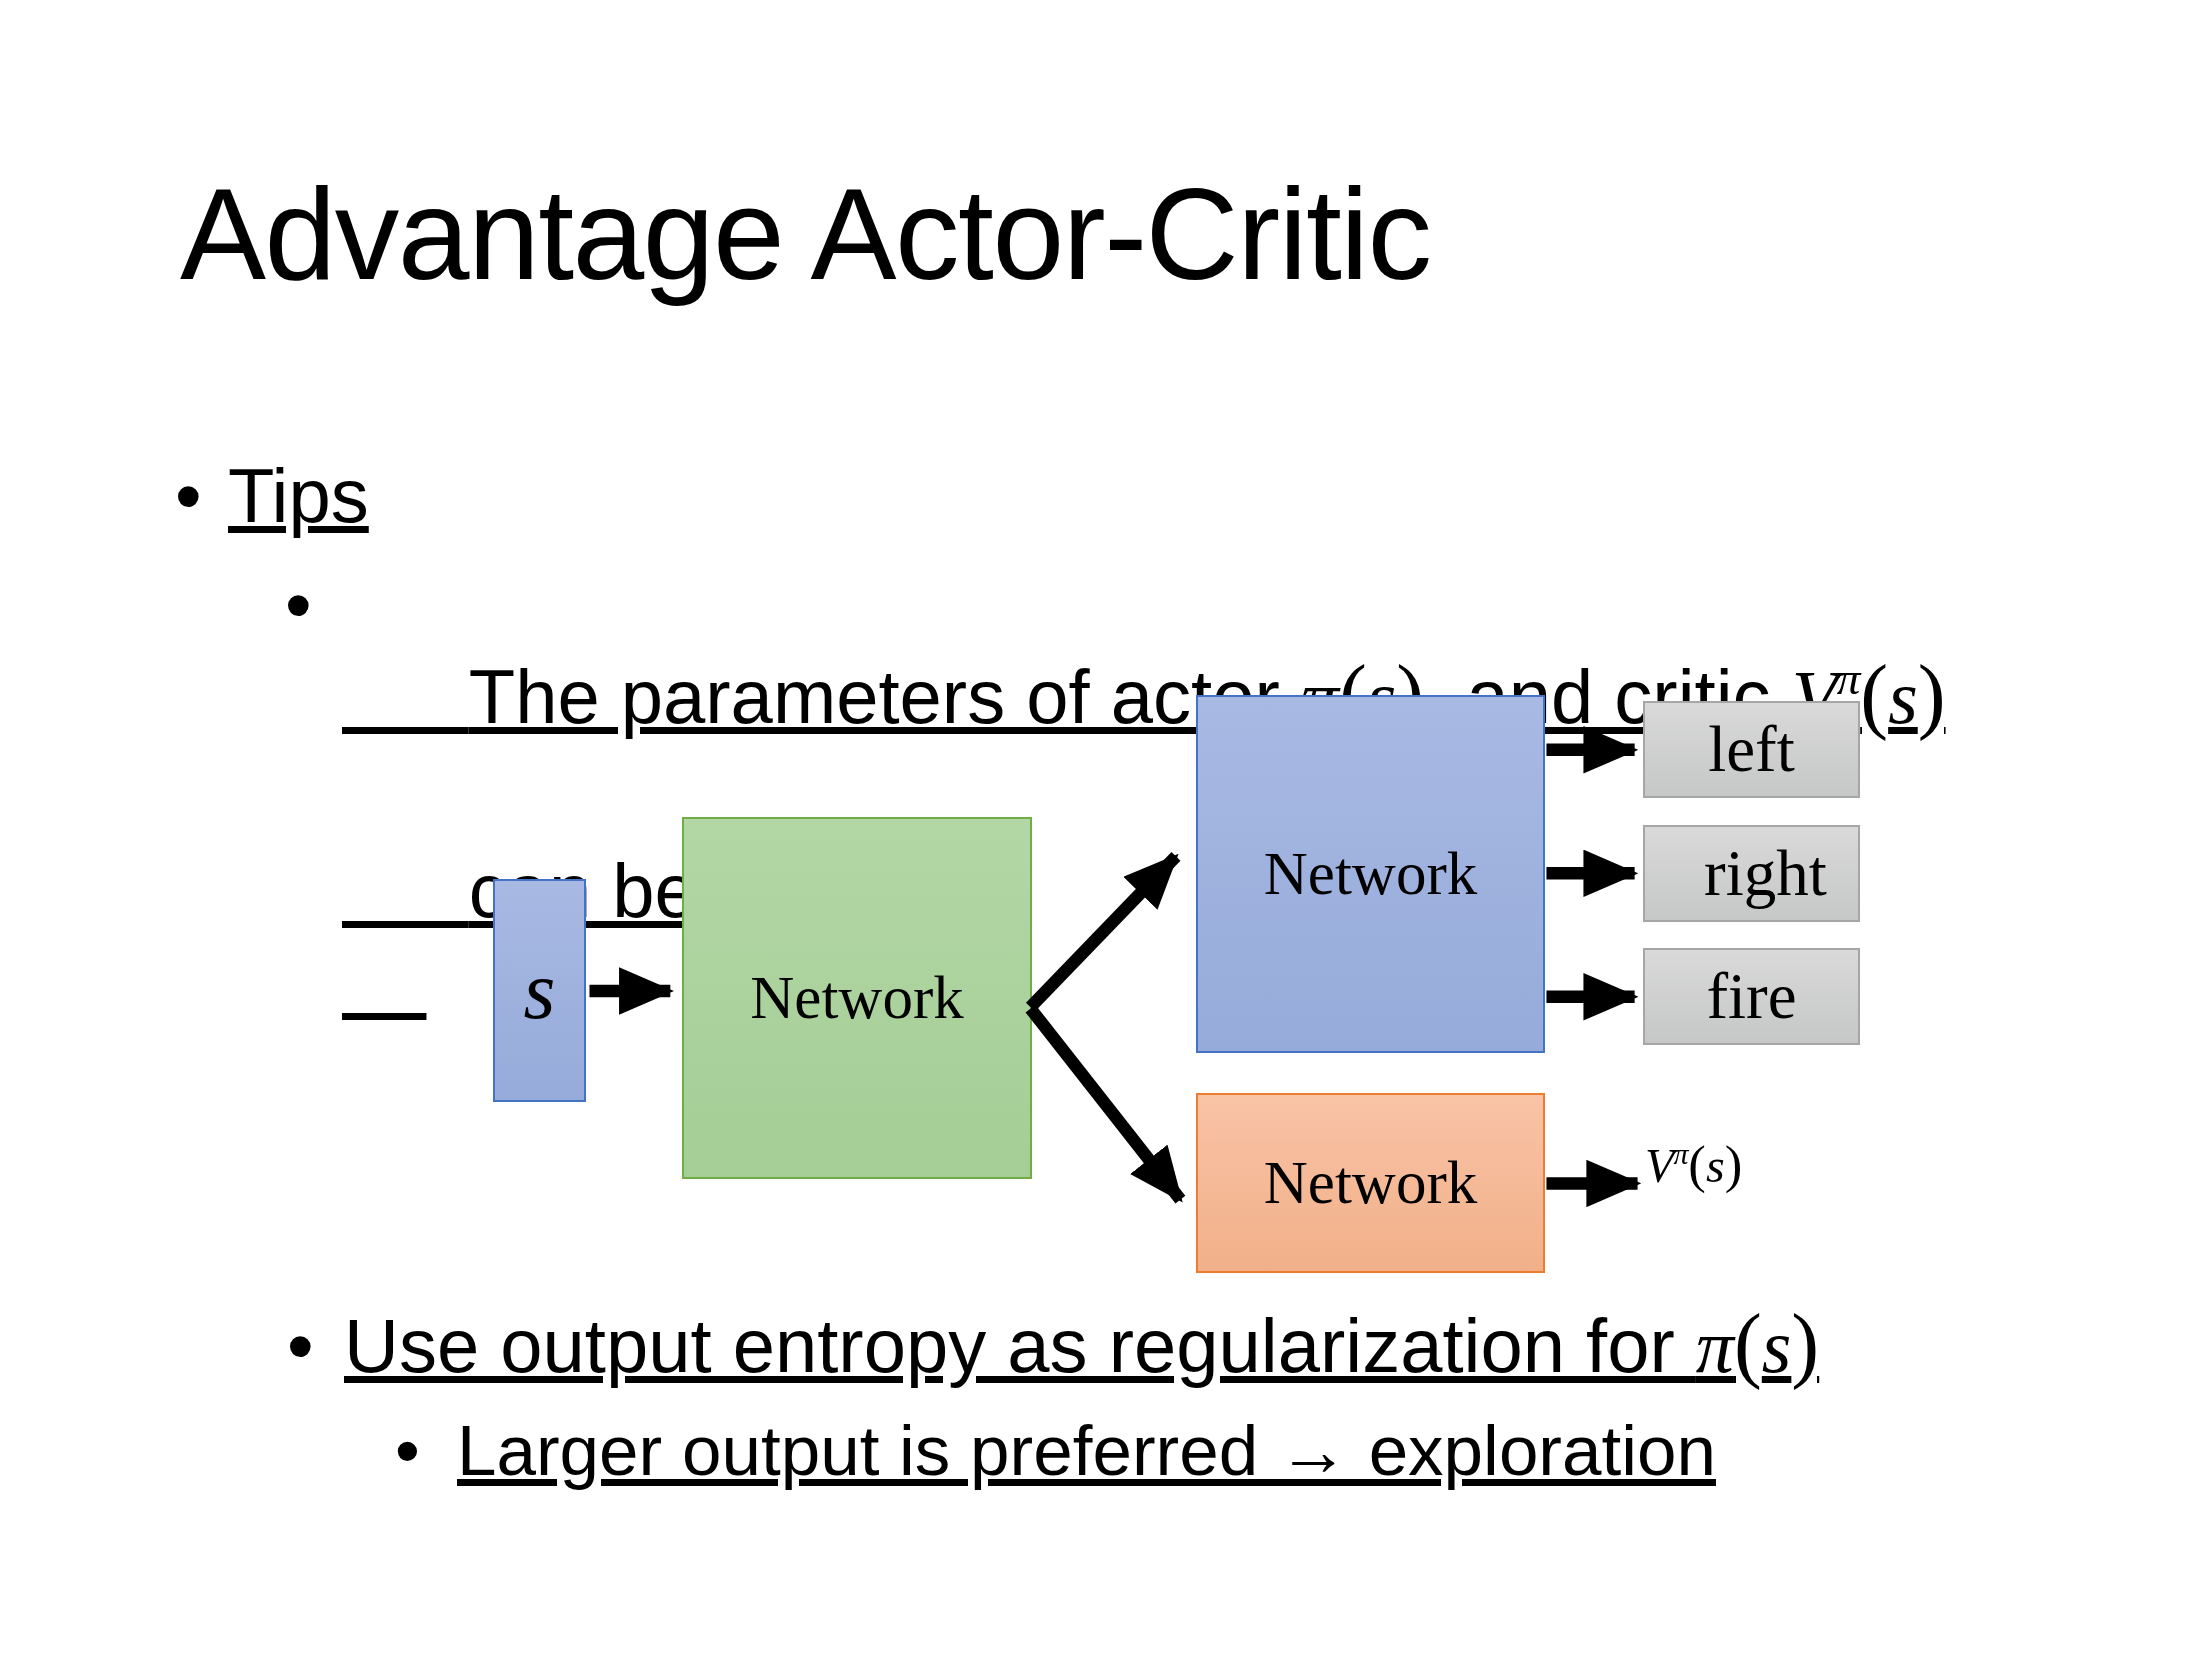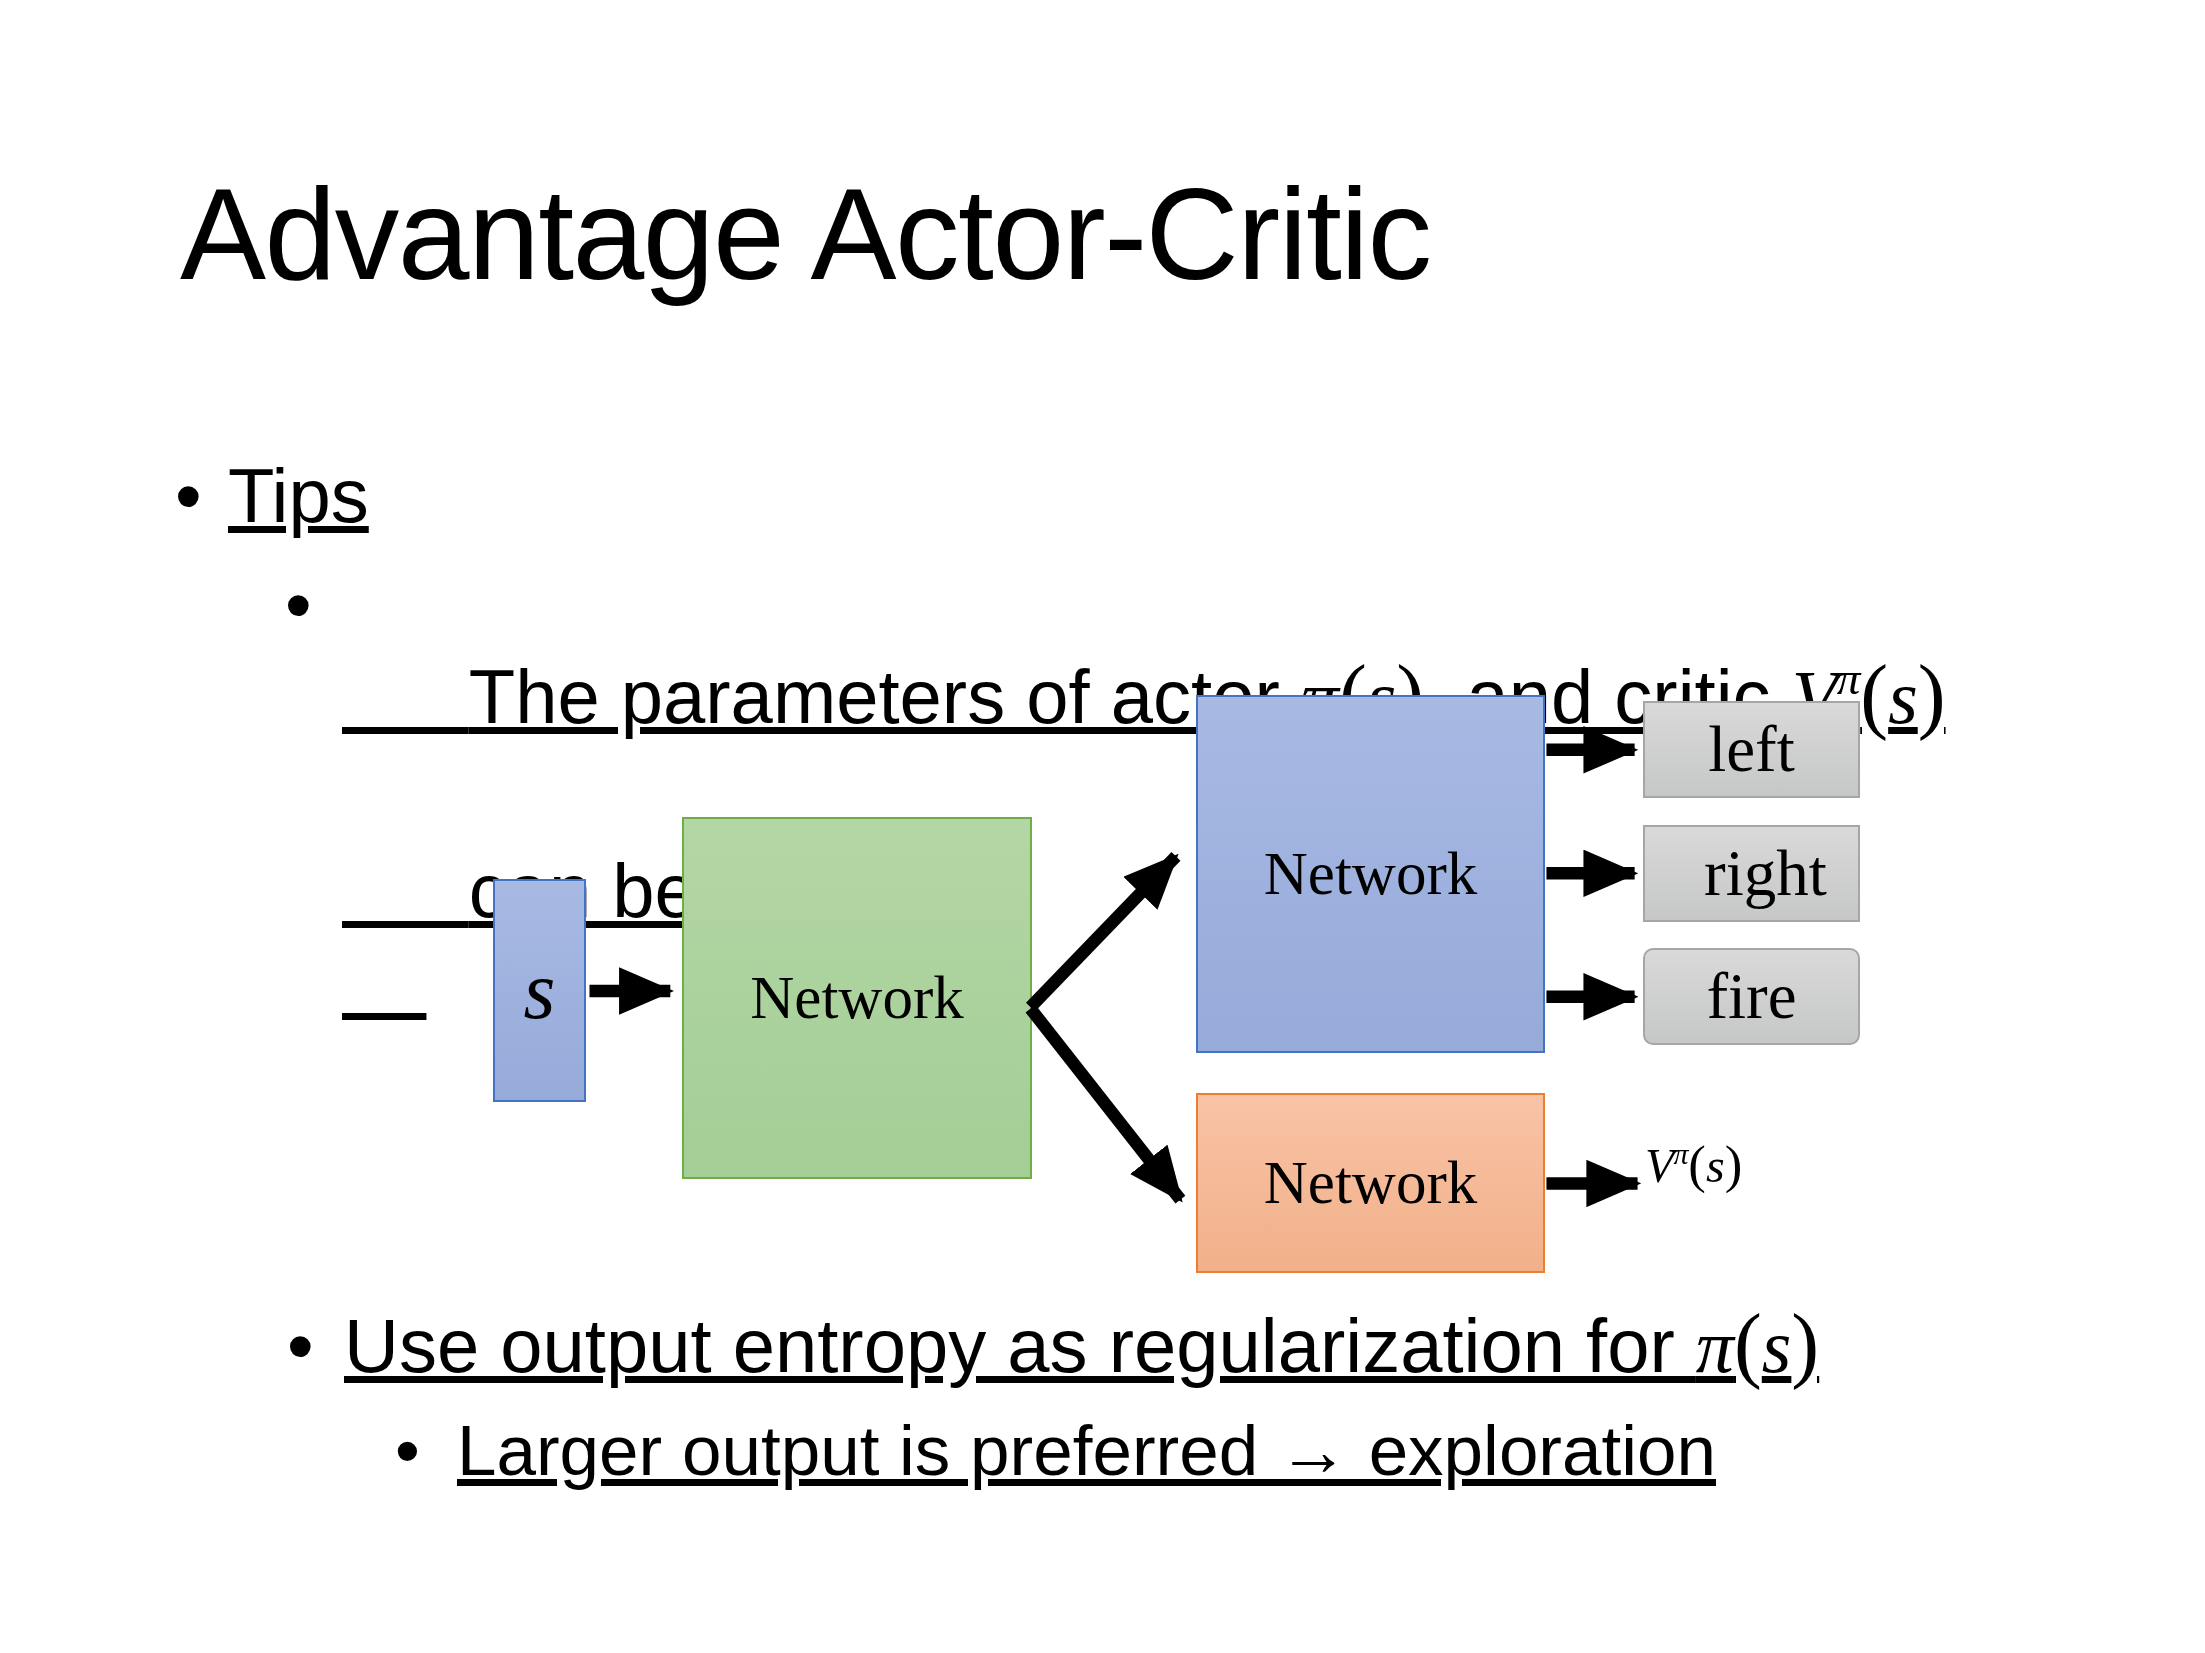--- a/index.html
+++ b/index.html
@@ -95,21 +95,21 @@
   <div class="dbox" id="box-critic" style="background: linear-gradient(rgb(249, 195, 166), rgb(241, 176, 137)); border-color: rgb(237, 125, 49);">
     <span class="net-label">Network</span>
   </div>
 
   <div class="dbox gray-box" id="box-left" style="background: linear-gradient(rgb(217, 217, 217), rgb(198, 199, 199)); border-color: rgb(166, 166, 166);">
     <span class="gray-label">left</span>
   </div>
   <div class="dbox gray-box" id="box-right" style="background: linear-gradient(rgb(217, 217, 217), rgb(198, 199, 199)); border-color: rgb(166, 166, 166);">
     <span class="gray-label">right</span>
   </div>
-  <div class="dbox gray-box" id="box-fire" style="background: linear-gradient(rgb(217, 217, 217), rgb(198, 199, 199)); border-color: rgb(166, 166, 166); border-radius: 10px;">
+  <div class="dbox gray-box" id="box-fire" style="background: linear-gradient(rgb(217, 217, 217), rgb(198, 199, 199)); border-color: rgb(166, 166, 166);">
     <span class="gray-label">fire</span>
   </div>
 
   <div class="abs v-output"><span class="m-it">V</span><sup class="m-it">π</sup><span class="m-up">(</span><span class="m-it">s</span><span class="m-up">)</span></div>
 
   <svg class="arrows" viewBox="0 0 3000 2250">
     <defs>
       <marker id="ah" markerWidth="4.4" markerHeight="3.8" refX="4.1" refY="1.9" orient="auto">
         <path d="M0,0 L4.4,1.9 L0,3.8 Z" fill="#000000"></path>
       </marker>

